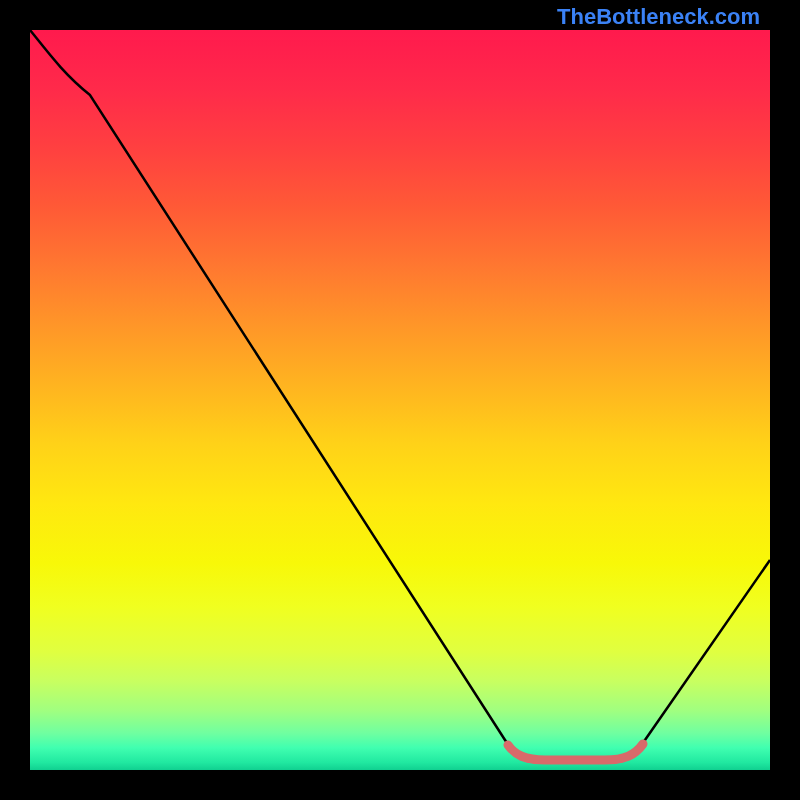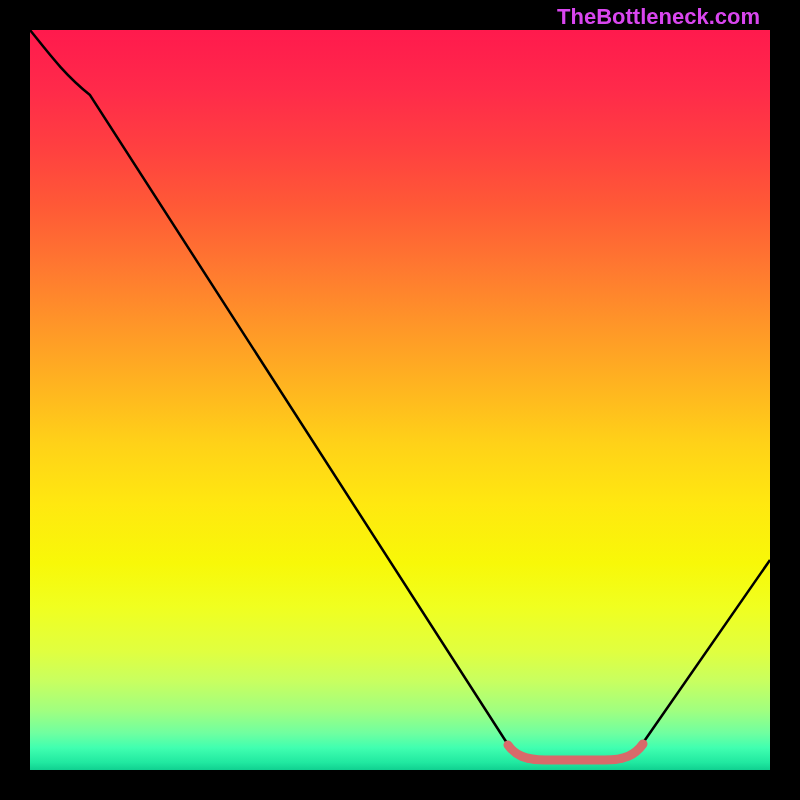--- a/index.html
+++ b/index.html
@@ -8,21 +8,21 @@
     background: #000;
     width: 800px;
     height: 800px;
     position: relative;
     font-family: Arial, sans-serif;
   }
   .watermark {
     position: absolute;
     top: 4px;
     right: 40px;
-    color: #d946ef;
+    color: #3b82f6;
     font-size: 22px;
     font-weight: 600;
     z-index: 10;
   }
   .plot-area {
     position: absolute;
     left: 30px;
     top: 30px;
     width: 740px;
     height: 740px;

